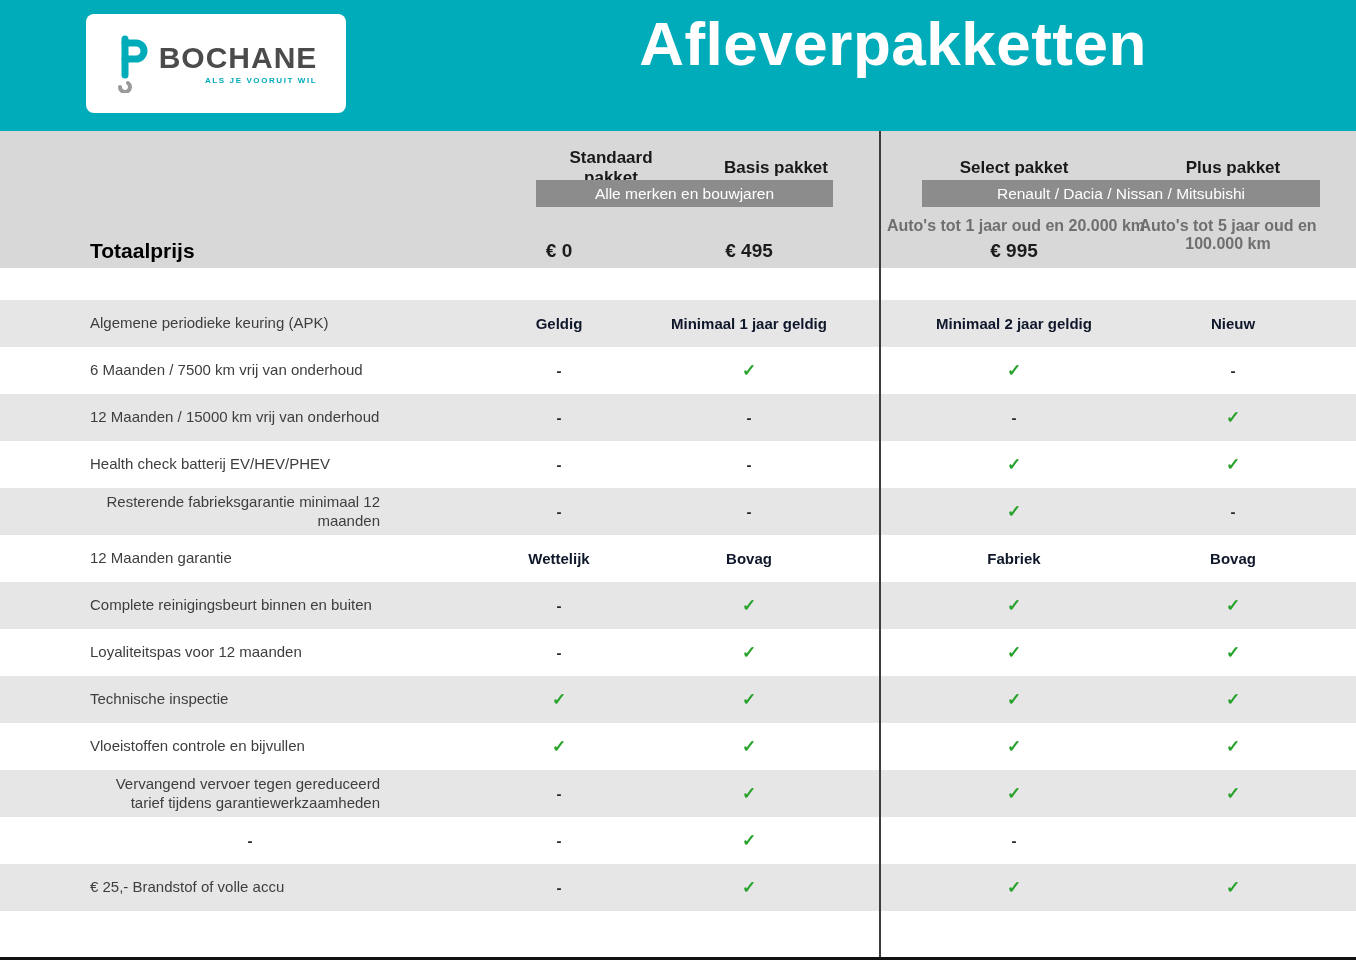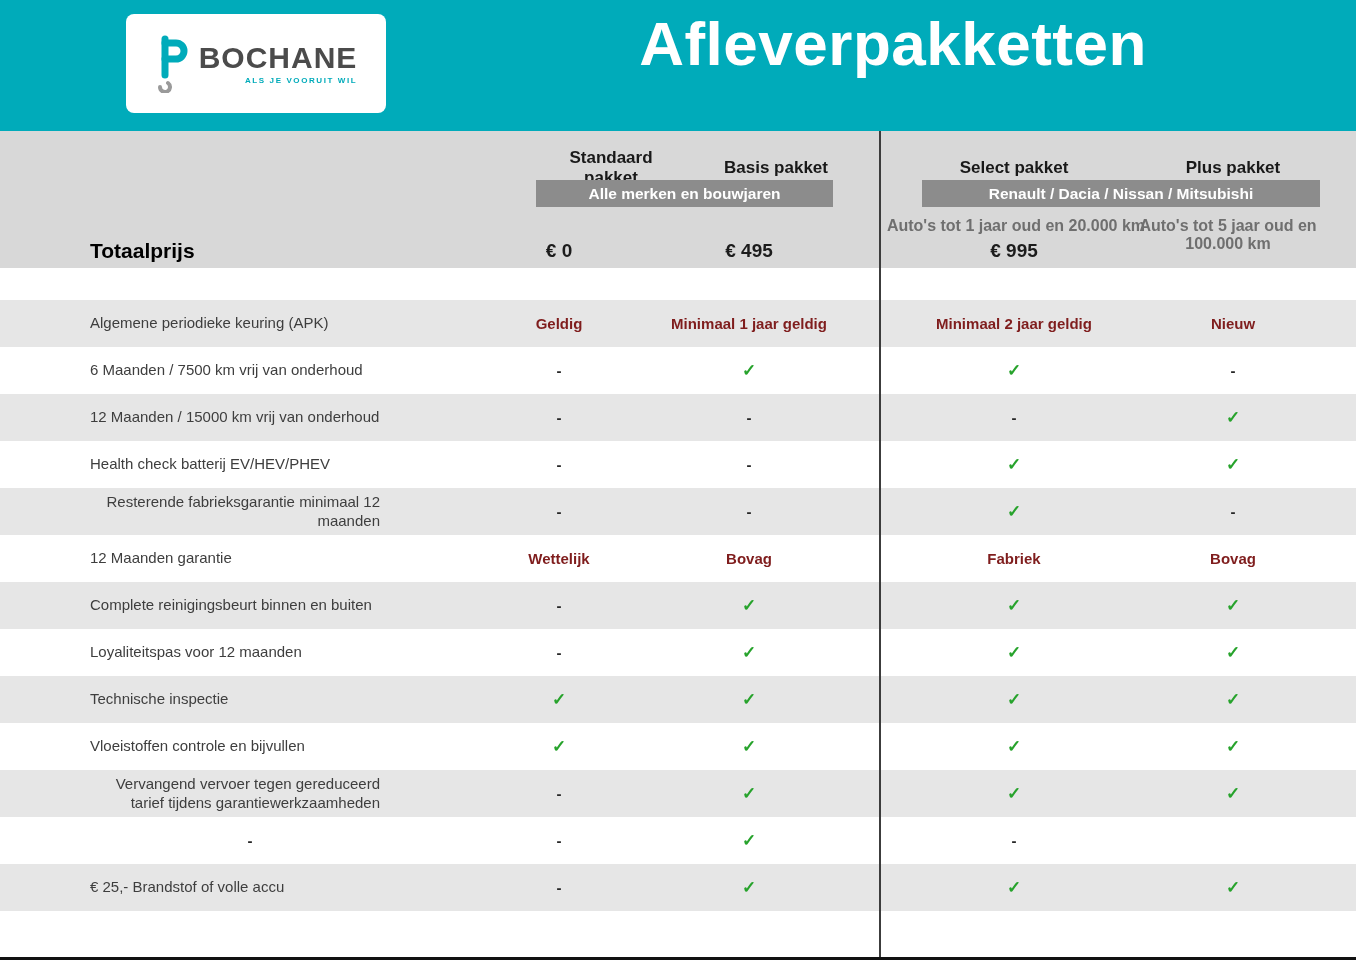--- a/index.html
+++ b/index.html
@@ -4,60 +4,60 @@
 <style>
   * { margin:0; padding:0; box-sizing:border-box; }
   html,body { background:#fff; }
   body { width:1356px; height:960px; font-family:"Liberation Sans", sans-serif; }
   .page { position:relative; width:1356px; height:960px; background:#fff; overflow:hidden; }
 
   
   .topbar { position:relative; height:131px; background:#00abba; }
   .logo-box { position:absolute; left:86px; top:14px; width:260px; height:99px;
               background:#fff; border-radius:8px; display:flex; align-items:center;
-              justify-content:center; gap:10px;margin-left:40px; }
+              justify-content:center; gap:10px; }
   .logo-name { font-size:30px; font-weight:bold; color:#4b4b4b; letter-spacing:1px; line-height:1; }
   .logo-tagline { font-size:8px; font-weight:bold; color:#00abba; letter-spacing:1.6px;
                   text-align:right; margin-top:3px; }
   .page-title { position:absolute; left:430px; right:0; top:8px; text-align:center;
                 font-size:62px; font-weight:bold; color:#fff; letter-spacing:0.5px; }
 
   
   .grid { display:grid; grid-template-columns:500px 118px 262px 268px 208px; }
   .cell { display:flex; align-items:center; justify-content:center; text-align:center; }
   .cell.label-col { justify-content:flex-start; text-align:right; padding-left:90px; }
   .grid > .cell:nth-child(5) { padding-right:38px; }
 
   
   .band { position:relative; height:137px; background:#d8d8d8; }
   .hdr-labels { padding-top:17px; }
   .col-label { font-size:17px; font-weight:bold; color:#191919; }
   .nudge-1 { transform:translateX(52px); }
   .nudge-2 { transform:translateX(27px); }
   .badge { position:absolute; top:49px; height:27px; background:#8c8c8c; color:#fff;
-           font-weight:bold; font-size:15.5px; display:flex; align-items:center;
+           font-weight:normal; font-size:15.5px; display:flex; align-items:center;
            justify-content:center; }
   .badge-left { left:536px; width:297px; }
   .badge-right { left:922px; width:398px; }
   .subnote { position:absolute; top:86px; font-size:16px; font-weight:bold;
              color:#6f6f6f; text-align:center; }
   .subnote-select { left:882px; width:268px; }
   .subnote-plus { left:1116px; width:224px; }
   .totaal-row { position:absolute; left:0; right:0; top:102px; height:35px; }
   .totaal-label { font-size:21px; font-weight:bold; color:#000; }
   .price { font-size:19px; font-weight:bold; color:#1c1c1c; }
 
   
   .spacer { height:32px; }
   .row { height:47px; }
   .row.alt { background:#e6e6e6; }
   .row-label { font-size:15px; color:#3e3e3e; line-height:1.25; padding-right:120px; }
   .val.check { color:#27a32c; font-weight:bold; font-size:17px; }
   .val.dash { color:#262626; font-weight:bold; font-size:15px; }
-  .val.text-val { color:#7f1d1d; font-weight:bold; font-size:15px; }
+  .val.text-val { color:#0f172a; font-weight:bold; font-size:15px; }
 
   
   .left-bar { position:absolute; left:0; top:131px; bottom:0; width:5px; background:#141414; z-index:-1; }
   .divider { position:absolute; left:879px; top:131px; bottom:0; width:2px; background:#3c3c3c; z-index:5; }
   .bottom-line { position:absolute; left:0; right:0; bottom:0; height:3px; background:#111; z-index:6; }
 </style>
 </head>
 <body>
 
 <div class="page">

